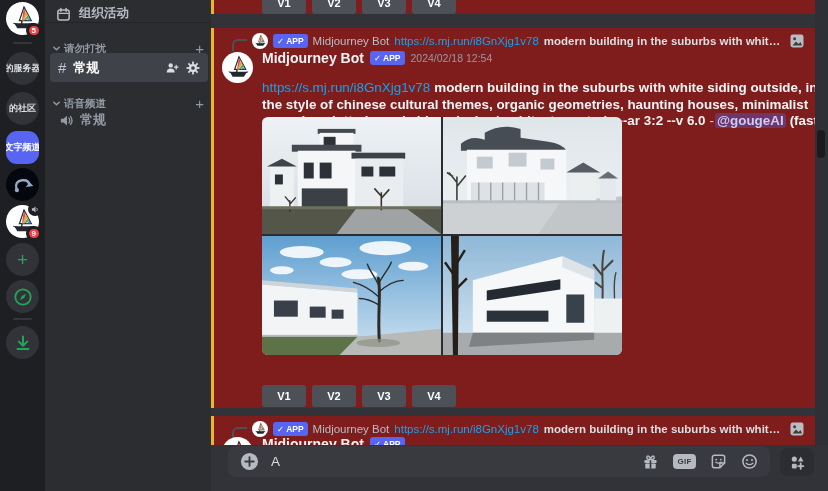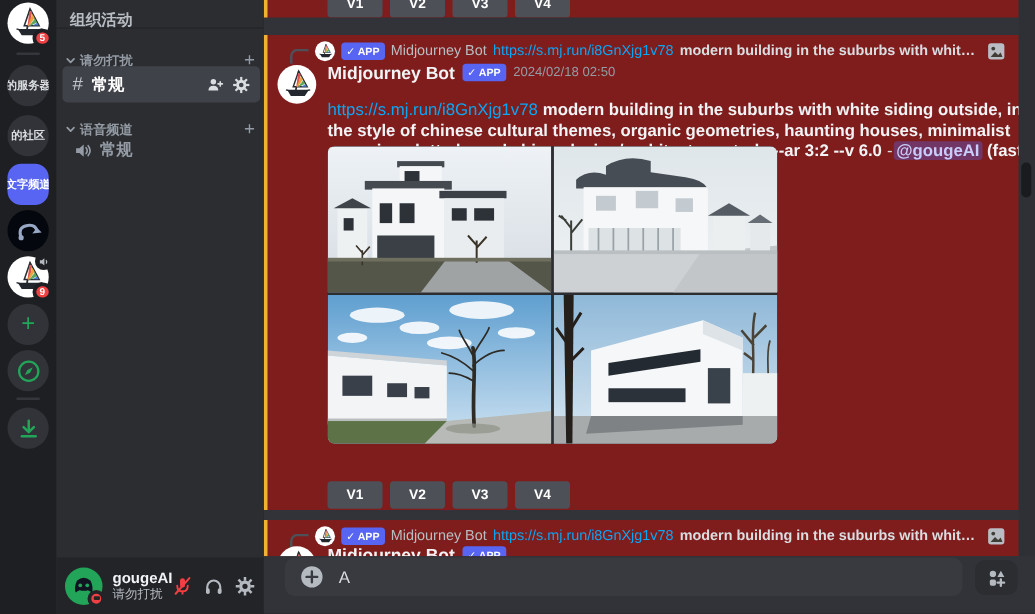--- a/index.html
+++ b/index.html
@@ -14,21 +14,21 @@
   .rail-item.dim{background:#313338;color:#dbdee1;font-size:9px;font-weight:700;overflow:hidden;white-space:nowrap;}
   .rail-item.blurple{background:#5865f2;border-radius:11px;color:#fff;font-size:9px;font-weight:700;overflow:hidden;white-space:nowrap;}
   .rail-item.darkserver{background:#05070f;}
   .rail-divider{position:absolute;left:13px;width:19px;height:2px;background:#35363c;border-radius:1px;}
   .badge{position:absolute;right:-3px;bottom:-3px;min-width:15px;height:15px;padding:0 3px;background:#f23f43;border:3px solid #1e1f22;border-radius:9px;color:#fff;font-size:8px;font-weight:700;display:flex;align-items:center;justify-content:center;}
   .spk-badge{position:absolute;right:-3px;top:-3px;width:14px;height:14px;background:#1e1f22;border-radius:50%;display:flex;align-items:center;justify-content:center;color:#b5bac1;}
   .green-glyph{color:#23a559;font-size:19px;font-weight:400;line-height:1;}
 
   
   #sidebar{width:166px;background:#2b2d31;position:relative;flex-shrink:0;}
-  #events-row{height:23px;display:flex;align-items:flex-start;gap:8px;padding:0 11px;color:#b8bdc4;font-size:12.5px;font-weight:600;border-bottom:1px solid #232428;cursor:pointer;flex-direction:column;}
+  #events-row{height:23px;display:flex;align-items:flex-end;gap:8px;padding:0 11px;color:#b8bdc4;font-size:12.5px;font-weight:600;border-bottom:1px solid #232428;cursor:pointer;}
   .cat{position:absolute;left:7px;right:7px;display:flex;align-items:center;gap:3px;color:#949ba4;font-size:10.5px;font-weight:700;cursor:pointer;}
   .cat .plus-small{margin-left:auto;font-size:15px;font-weight:400;color:#949ba4;cursor:pointer;}
   #chan-selected{position:absolute;top:53px;left:5px;right:3px;height:29px;background:#404249;border-radius:4px;display:flex;align-items:center;padding:0 8px;cursor:pointer;}
   #chan-selected .hash{color:#c0c5cc;font-size:15px;font-weight:400;margin-right:7px;}
   #chan-selected .chan-name{color:#fff;font-size:13px;font-weight:700;}
   #chan-selected .chan-icons{margin-left:auto;display:flex;gap:7px;align-items:center;color:#dbdee1;}
   #voice-row{position:absolute;top:111px;left:14px;display:flex;align-items:center;gap:6px;color:#949ba4;font-size:13px;font-weight:600;cursor:pointer;}
   #user-panel{position:absolute;left:0;right:0;bottom:0;height:45px;background:#232428;display:flex;align-items:center;padding:0 7px;}
   #user-avatar{position:relative;width:30px;height:30px;border-radius:50%;background:#23a559;flex-shrink:0;cursor:pointer;}
   #dnd-badge{position:absolute;right:-2px;bottom:-2px;width:14px;height:14px;border-radius:50%;background:#f23f43;border:3px solid #232428;}
@@ -295,49 +295,20 @@
       <span class="plus-small">+</span>
     </div>
 
     <div id="voice-row">
       <svg width="15" height="15">
           <use href="#sym-speaker"></use>
         </svg>
       <span>常规</span>
     </div>
 
-    <div id="user-panel">
-      <div id="user-avatar">
-        <svg width="30" height="30">
-            <use href="#sym-clyde"></use>
-          </svg>
-        <span id="dnd-badge"></span>
-      </div>
-      <div id="user-texts">
-        <div id="user-name">gougeAI</div>
-        <div id="user-status">请勿打扰</div>
-      </div>
-      <div id="user-actions">
-        <span class="act">
-            <svg width="16" height="16">
-              <use href="#sym-mic-muted"></use>
-            </svg>
-          </span>
-        <span class="act" style="color:#b5bac1">
-            <svg width="16" height="16">
-              <use href="#sym-headphones"></use>
-            </svg>
-          </span>
-        <span class="act" style="color:#b5bac1">
-            <svg width="16" height="16">
-              <use href="#sym-gear"></use>
-            </svg>
-          </span>
-      </div>
-    </div>
   </aside>
 
   <main id="chat">
 
     <div id="msg-top" class="mention">
       <div class="btn-row" id="prev-v-row">
         <div class="dbtn">V1</div>
         <div class="dbtn">V2</div>
         <div class="dbtn">V3</div>
         <div class="dbtn">V4</div>
@@ -368,21 +339,21 @@
         <svg width="31" height="31">
             <use href="#sym-sailboat"></use>
           </svg>
       </div>
       <div class="header-line" style="top:22px">
         <span class="author-name">Midjourney Bot</span>
         <span class="app-badge">
             <span>✓</span>
             <span>APP</span>
           </span>
-        <span class="timestamp">2024/02/18 02:50</span>
+        <span class="timestamp">2024/02/18 12:54</span>
       </div>
 
       <p id="msg-body"><span class="link">https://s.mj.run/i8GnXjg1v78</span><span style="margin-left:4px">modern building in the suburbs with white siding outside, in the style of chinese cultural themes, organic geometries, haunting houses, minimalist ceramics, dotted, rural china, design/architecture study --ar 3:2 --v 6.0</span><span class="dash">-</span><span class="mention-pill">@gougeAI</span><span class="mode">(fast)</span></p>
 
       <div id="img-grid">
 
         <svg viewBox="0 0 180 118" preserveAspectRatio="none">
           <defs>
               <linearGradient id="skyTL" x1="0" y1="0" x2="0" y2="1">
                 <stop offset="0" stop-color="#eef2f6"></stop>
@@ -540,20 +511,40 @@
           </span>
       </div>
     </div>
 
     <div id="input-area">
       <div id="input-box">
         <svg width="19" height="19">
             <use href="#sym-plus-circle"></use>
           </svg>
         <span id="typed-text">A</span>
+        <span id="input-icons">
+          <span class="iic">
+              <svg width="17" height="17">
+                <use href="#sym-gift"></use>
+              </svg>
+            </span>
+          <span class="iic">
+              <span id="gif-chip">GIF</span>
+            </span>
+          <span class="iic">
+              <svg width="17" height="17">
+                <use href="#sym-sticker"></use>
+              </svg>
+            </span>
+          <span class="iic">
+              <svg width="17" height="17">
+                <use href="#sym-emoji"></use>
+              </svg>
+            </span>
+        </span>
       </div>
       <div id="apps-btn">
         <svg width="15" height="15">
             <use href="#sym-apps"></use>
           </svg>
       </div>
     </div>
 
     <div id="scrollbar">
       <div id="scroll-thumb"></div>

